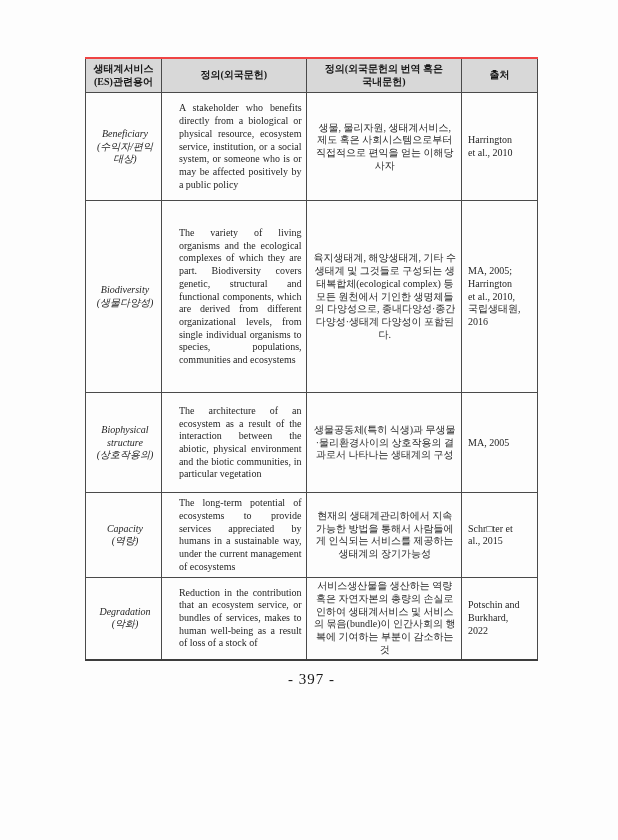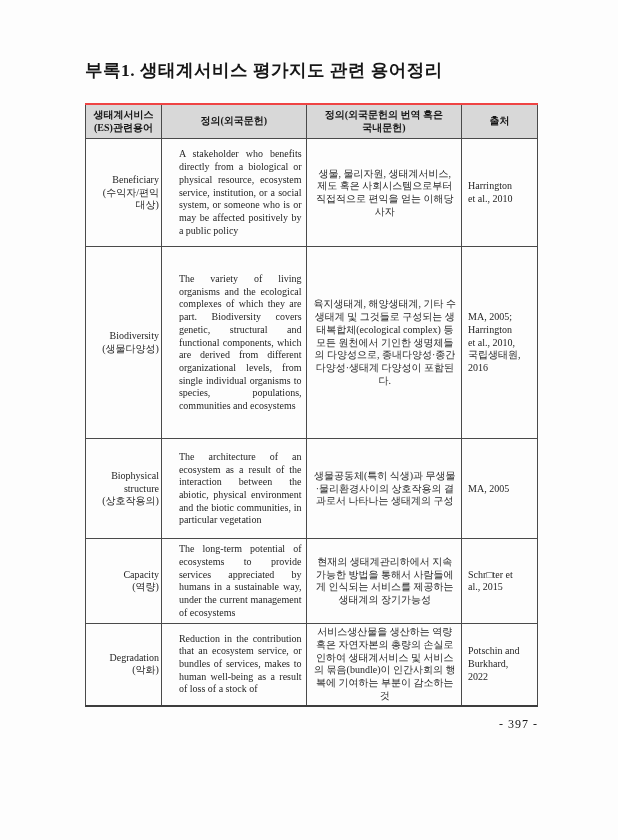--- a/index.html
+++ b/index.html
@@ -53,21 +53,22 @@
     text-align: center;
     padding: 4px 2px;
     white-space: pre-line;
     color: #161616;
   }
   td { padding: 2px 5px; }
   td.c-term {
     white-space: pre-line;
     padding-left: 5px;
     padding-right: 2px;
-    text-align: right;
+    text-align: center;
+    font-style: italic;
   }
   td.c-def-en {
     text-align: justify;
     padding-left: 17px;
     padding-right: 4px;
   }
   td.c-def-ko {
     text-align: center;
     padding-left: 7px;
   }
@@ -79,34 +80,33 @@
   }
   tr.rh1 { height: 108px; }
   tr.rh2 { height: 53px; }
   tr.rh3 { height: 192px; }
   tr.rh4 { height: 100px; }
   tr.rh5 { height: 55px; }
   tr.rh6 { height: 85px; }
   tr.rh7 { height: 75px; }
   .page-number {
     width: 453px;
-    text-align: right;
+    text-align: center;
     margin-top: 10px;
-    font-size: 12px;
+    font-size: 15px;
     letter-spacing: 1px;
     color: #161616;
   }
 </style>
 </head>
 <body>
 
 <div class="page">
   <div class="content">
 
-    <h1 class="doc-title">부록1. 생태계서비스 평가지도 관련 용어정리</h1>
 
     <table class="glossary">
       <colgroup>
         <col class="c1">
           <col class="c2">
           <col class="c3">
           <col class="c4">
       </colgroup>
       <thead>
         <tr>

